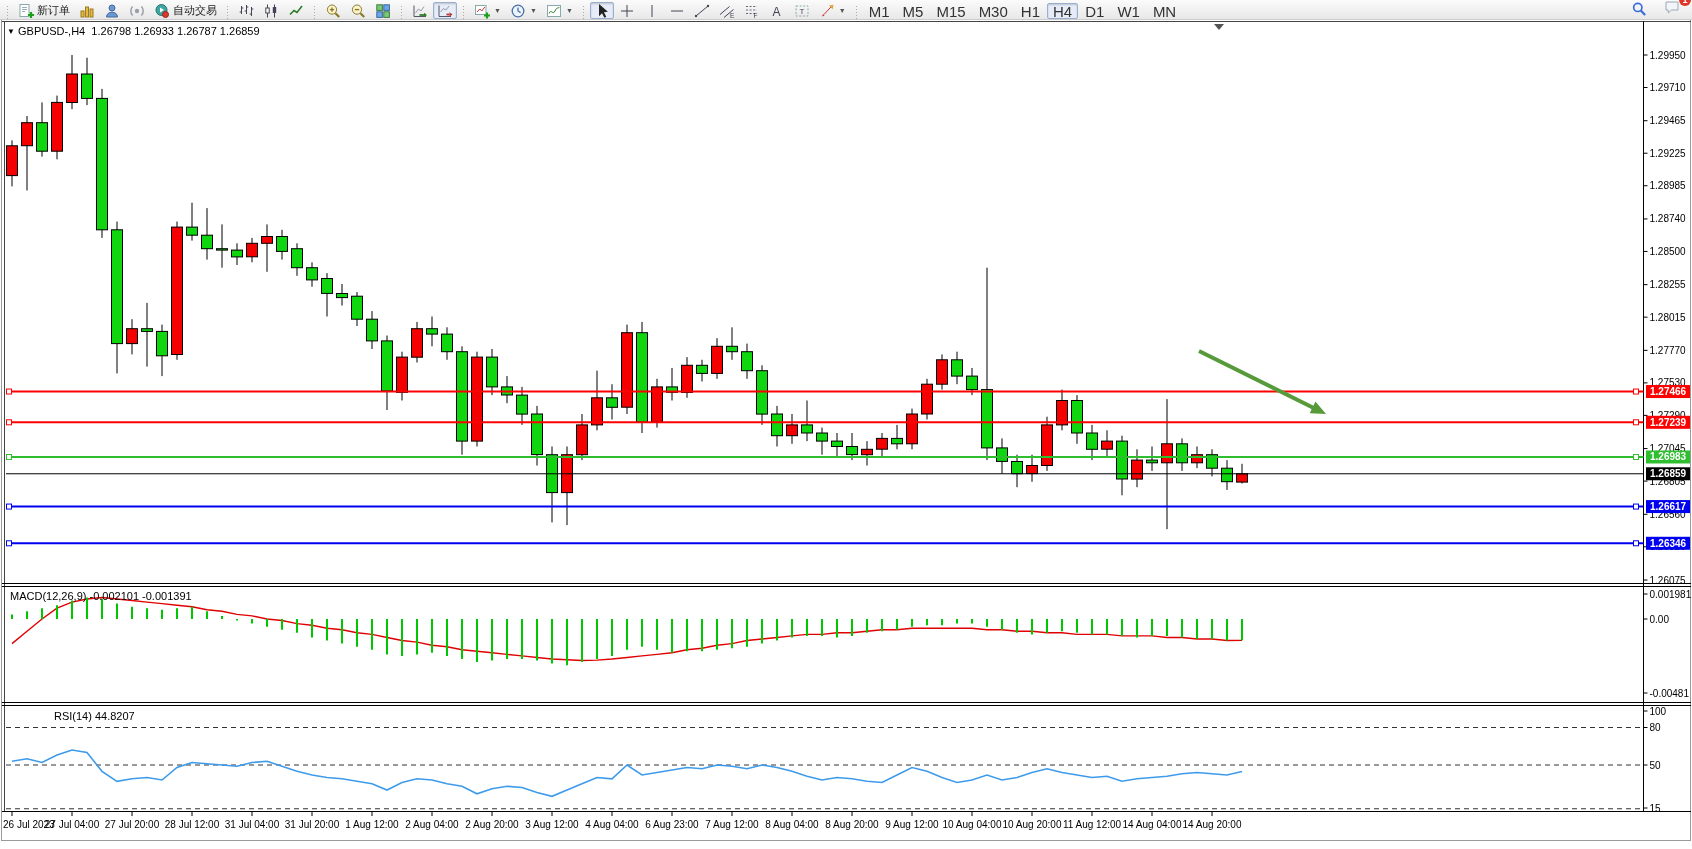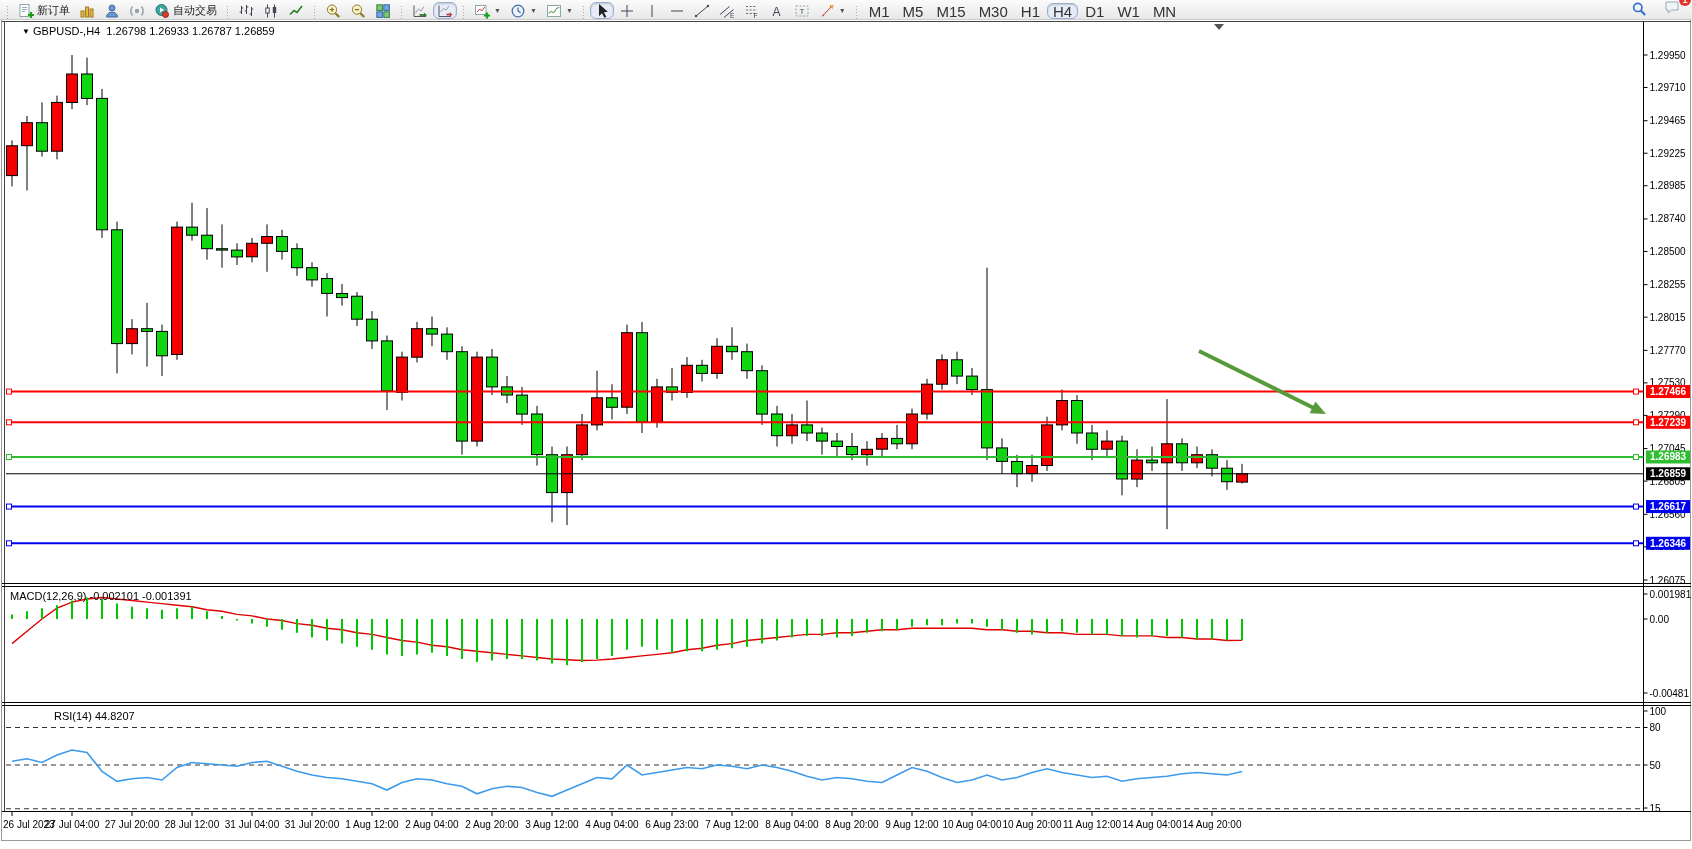--- a/index.html
+++ b/index.html
@@ -5,34 +5,34 @@
   html,body{margin:0;padding:0;}
   body{width:1692px;height:849px;position:relative;background:#fff;
        font-family:"Liberation Sans",sans-serif;overflow:hidden;}
   .toolbar{position:absolute;top:0;left:0;right:0;height:19px;display:flex;align-items:flex-end;
        z-index:5;background:linear-gradient(#fbfbfb,#e8e8e8);border-bottom:1px solid #cccccc;
        padding-left:2px;gap:1px;}
   .hold{display:contents;}
   .tb-btn{display:inline-flex;align-items:center;height:17px;padding:0 3px;font-size:11px;color:#222;
        border:1px solid transparent;border-radius:2px;gap:3px;background:none;cursor:default;
        font-family:"Liberation Sans",sans-serif;}
-  .tb-btn.pressed{background:#e6edf8;border-color:#9aafce;box-shadow:inset 0 1px 2px rgba(0,0,0,.18);border-radius:6px;}
+  .tb-btn.pressed{background:#e6edf8;border-color:#9aafce;box-shadow:inset 0 1px 2px rgba(0,0,0,.18);}
   .ticon{width:16px;height:16px;display:inline-block;line-height:0;}
   .ticon svg{width:16px;height:16px;}
   .grip{width:7px;height:14px;margin:0 2px;flex:0 0 auto;
        background-image:radial-gradient(circle,#ababab 34%,rgba(0,0,0,0) 40%);
        background-size:3px 3px;background-position:2px 0;background-repeat:repeat-y;}
   .tf{font-size:15px;color:#333;padding:0 5px;height:16px;}
   .dd{font-size:7px;color:#555;margin-left:1px;}
   .right{margin-left:auto;display:flex;align-items:center;margin-right:8px;gap:9px;}
   .chat-wrap{position:relative;}
   .badge{position:absolute;top:-5px;right:-7px;background:#e03526;color:#fff;border-radius:50%;
        width:12px;height:12px;font-size:9px;line-height:12px;text-align:center;font-weight:bold;}
   .ovl{position:absolute;font-size:11px;color:#000;z-index:3;white-space:pre;}
-  #title{left:22px;top:25px;}
+  #title{left:7px;top:25px;}
   #title .tri{font-size:8px;vertical-align:1px;}
   #macdlab{left:10px;top:590px;}
   #rsilab{left:10px;top:710px;padding-left:44px;}
   #cv{position:absolute;left:0;top:0;z-index:1;}
   svg text{font-family:"Liberation Sans",sans-serif;}
 </style>
 </head>
 <body>
 
 <div class="toolbar">

